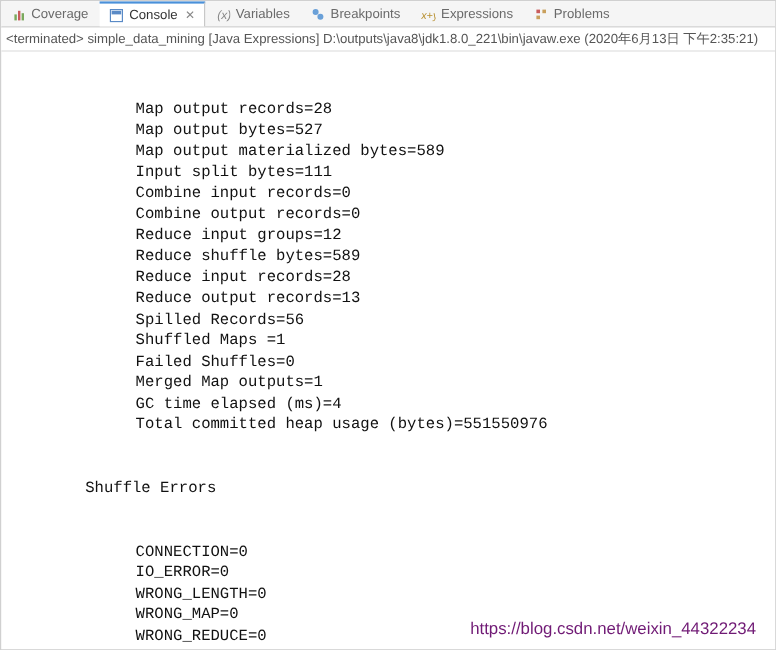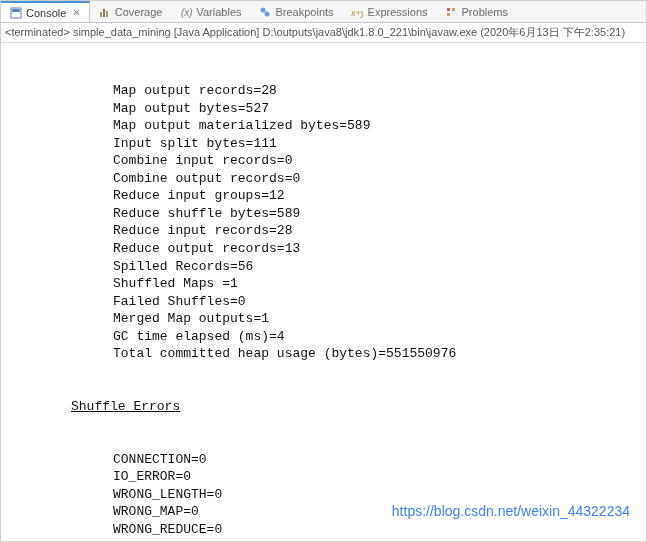--- a/index.html
+++ b/index.html
@@ -51,56 +51,56 @@
     .console-body {
       font-family: "Courier New", monospace;
       font-size: 13px;
       line-height: 1.35;
       color: #111;
       padding: 4px 0 4px 0;
       white-space: pre;
       overflow: hidden;
     }
     .line { padding-left: 0; }
-    .indent1 { padding-left: 70px; text-decoration: underline; }
+    .indent1 { padding-left: 70px; }
     .indent2 { padding-left: 112px; }
     .watermark {
       position: absolute;
-      bottom: 22px;
+      bottom: 10px;
       right: 16px;
-      color: #3b82f6;
+      color: #701a75;
       font-size: 14px;
       font-family: Arial, sans-serif;
       pointer-events: none;
       margin-left: 40px;
     }
   </style>
 </head>
 <body>
 
 <div class="tabbar">
+  <div class="tab">
+    <span class="icon">
+      <svg width="12" height="12" viewBox="0 0 12 12">
+          <rect x="2" y="6" width="2" height="5" fill="#7aa95c"></rect>
+          <rect x="5" y="3" width="2" height="8" fill="#c95c5c"></rect>
+          <rect x="8" y="5" width="2" height="6" fill="#7aa95c"></rect>
+        </svg>
+    </span>
+    <span>Coverage</span>
+  </div>
   <div class="tab active">
     <span class="icon">
       <svg width="12" height="12" viewBox="0 0 12 12">
           <rect x="1" y="1" width="10" height="10" fill="none" stroke="#5a8ac6" stroke-width="1"></rect>
           <rect x="2" y="2" width="8" height="3" fill="#5a8ac6"></rect>
         </svg>
     </span>
     <span>Console</span>
     <span class="close-x">✕</span>
-  </div>
-  <div class="tab">
-    <span class="icon">
-      <svg width="12" height="12" viewBox="0 0 12 12">
-          <rect x="2" y="6" width="2" height="5" fill="#7aa95c"></rect>
-          <rect x="5" y="3" width="2" height="8" fill="#c95c5c"></rect>
-          <rect x="8" y="5" width="2" height="6" fill="#7aa95c"></rect>
-        </svg>
-    </span>
-    <span>Coverage</span>
   </div>
   <div class="tab">
     <span class="icon">
       <svg width="12" height="12" viewBox="0 0 12 12">
           <text x="1" y="10" font-size="10" fill="#888" font-style="italic">(x)</text>
         </svg>
     </span>
     <span>Variables</span>
   </div>
   <div class="tab">
@@ -130,21 +130,21 @@
     </span>
     <span>Problems</span>
   </div>
 </div>
 
 <div class="statusline">
   <span>&lt;terminated&gt;</span>
   <span> </span>
   <span>simple_data_mining</span>
   <span> </span>
-  <span>[Java Application]</span>
+  <span>[Java Expressions]</span>
   <span> </span>
   <span>D:\outputs\java8\jdk1.8.0_221\bin\javaw.exe</span>
   <span> </span>
   <span>(2020年6月13日 下午2:35:21)</span>
 </div>
 
 <div class="console-body">
   <div id="metrics-block"><div class="line indent2">Map output records=28</div><div class="line indent2">Map output bytes=527</div><div class="line indent2">Map output materialized bytes=589</div><div class="line indent2">Input split bytes=111</div><div class="line indent2">Combine input records=0</div><div class="line indent2">Combine output records=0</div><div class="line indent2">Reduce input groups=12</div><div class="line indent2">Reduce shuffle bytes=589</div><div class="line indent2">Reduce input records=28</div><div class="line indent2">Reduce output records=13</div><div class="line indent2">Spilled Records=56</div><div class="line indent2">Shuffled Maps =1</div><div class="line indent2">Failed Shuffles=0</div><div class="line indent2">Merged Map outputs=1</div><div class="line indent2">GC time elapsed (ms)=4</div><div class="line indent2">Total committed heap usage (bytes)=551550976</div></div>
   <div class="line indent1">Shuffle Errors</div>
   <div id="shuffle-block"><div class="line indent2">CONNECTION=0</div><div class="line indent2">IO_ERROR=0</div><div class="line indent2">WRONG_LENGTH=0</div><div class="line indent2">WRONG_MAP=0</div><div class="line indent2">WRONG_REDUCE=0</div></div>

